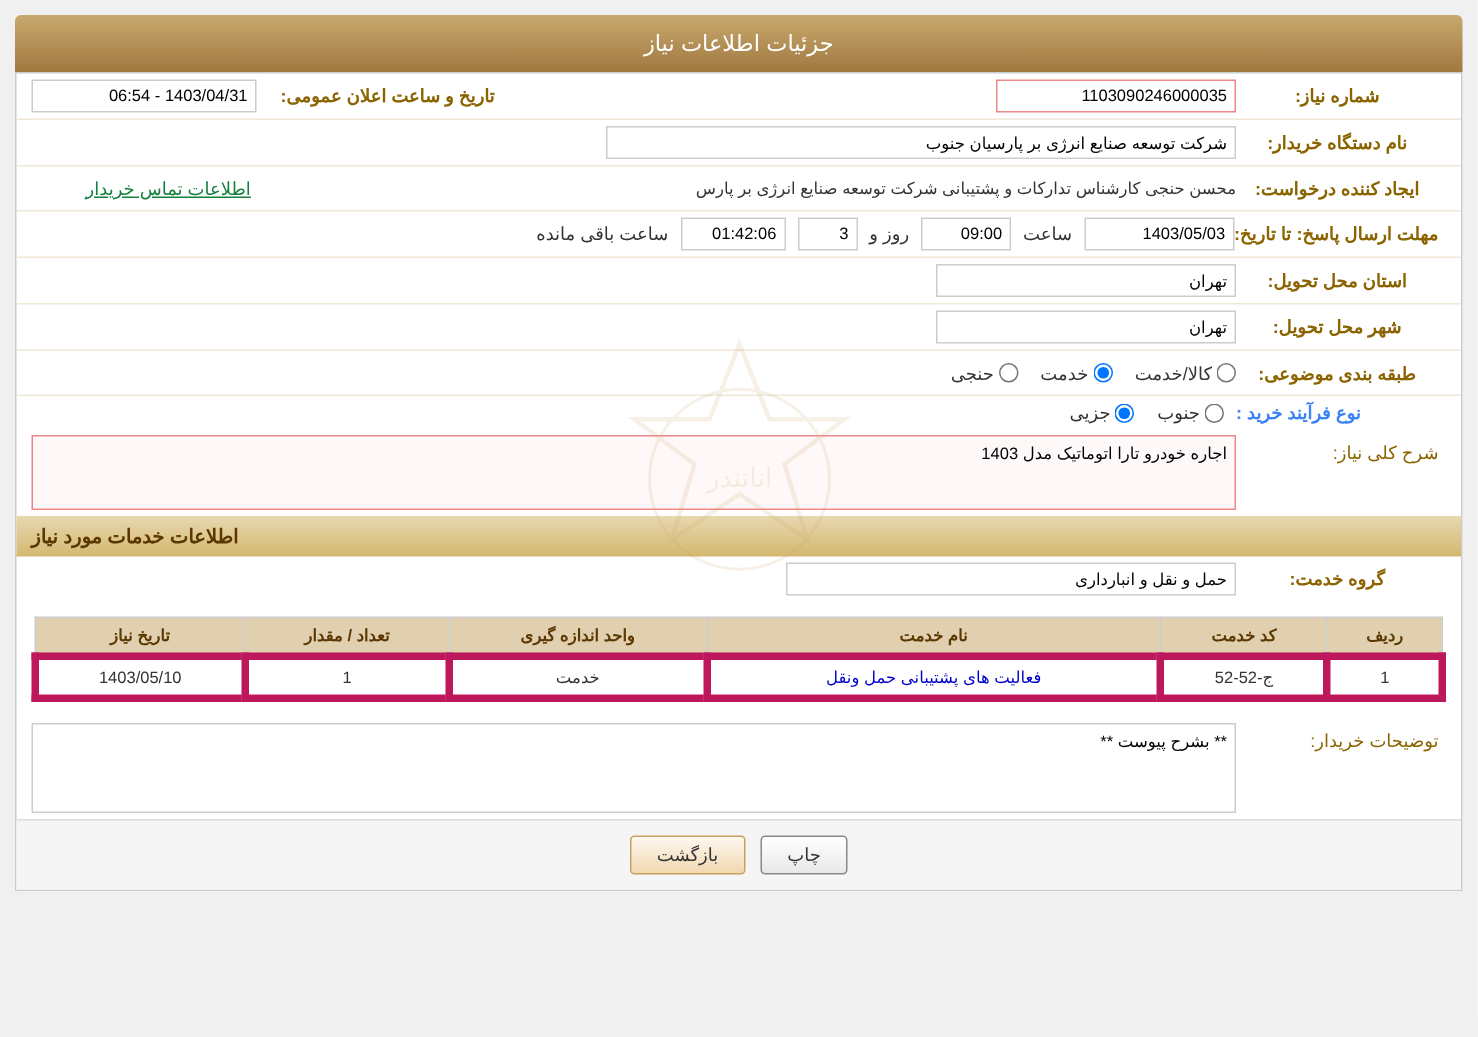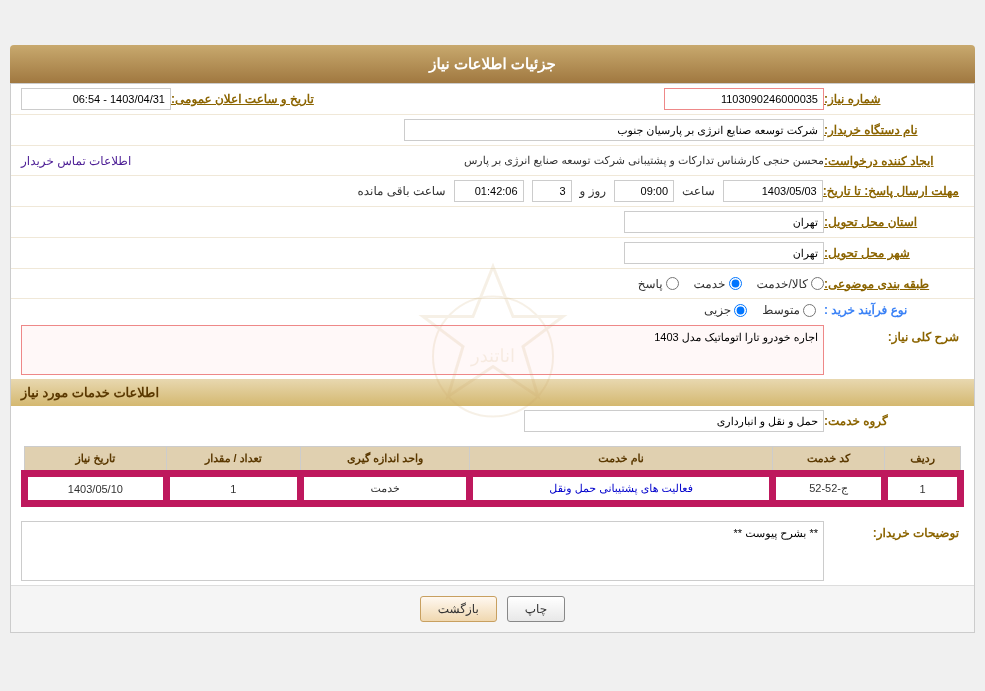--- a/index.html
+++ b/index.html
@@ -15,23 +15,22 @@
       margin: 0 auto;
       background: #f0f0f0;
       padding: 10px;
     }
     .main-header {
       background: linear-gradient(to bottom, #c8a96e, #a07840);
       color: white;
       text-align: center;
       padding: 10px 20px;
       font-size: 15px;
-      font-weight: bold;
+      font-weight: normal;
       border-radius: 4px 4px 0 0;
-      margin-top: 35px;
     }
     .content-box {
       background: #fff;
       border: 1px solid #ccc;
       padding: 0;
     }
     .section-header {
       background: linear-gradient(to bottom, #e8d8b0, #d4b870);
       color: #5a3800;
       text-align: left;
@@ -43,43 +42,44 @@
       display: flex;
       align-items: center;
       padding: 4px 10px;
       border-bottom: 1px solid #f0e8d8;
       min-height: 30px;
     }
     .info-label {
       color: #8b6400;
       font-weight: bold;
       min-width: 140px;
-      text-align: left;
+      text-align: center;
       padding-right: 5px;
       flex-shrink: 0;
-      text-decoration: underline;
     }
     .input-field {
       border: 1px solid #ccc;
       padding: 2px 5px;
       background: #fff;
       height: 22px;
       font-family: Tahoma, Arial, sans-serif;
       font-size: 11px;
       direction: rtl;
     }
     .input-field-medium {
       width: 160px;
     }
     .pink-border {
       border: 1px solid #e88;
     }
     .link-text {
-      color: #4c1d95;
+      color: #15803d;
+      text-decoration: underline;
       cursor: pointer;
+      margin-left: 36px;
     }
     .radio-group {
       display: flex;
       gap: 15px;
       align-items: center;
     }
     .radio-item {
       display: flex;
       align-items: center;
       gap: 3px;
@@ -100,21 +100,21 @@
     }
     .services-table th {
       background: #e0d0b0;
       border: 1px solid #ccc;
       padding: 5px 8px;
       text-align: center;
       font-size: 11px;
       color: #5a3800;
     }
     .services-table td {
-      border: 7px solid #be185d;
+      border: 5px solid #be185d;
       padding: 5px 8px;
       text-align: center;
       font-size: 11px;
     }
     .services-table tr:nth-child(even) td {
       background: #fafafa;
     }
     .description-box {
       width: 100%;
       height: 60px;
@@ -177,37 +177,37 @@
       width: 200px;
       height: 200px;
     }
     .sharh-section {
       display: flex;
       align-items: flex-start;
       padding: 4px 10px;
     }
     .sharh-label {
       color: #8b6400;
-      font-weight: bold;
+      font-weight: normal;
       min-width: 140px;
       text-align: right;
       padding-right: 5px;
       padding-top: 5px;
       flex-shrink: 0;
     }
     .group-service-row {
       display: flex;
       align-items: center;
       padding: 4px 10px;
     }
     .group-label {
       color: #8b6400;
       font-weight: bold;
       min-width: 140px;
-      text-align: left;
+      text-align: center;
       padding-right: 5px;
       flex-shrink: 0;
     }
     .process-row {
       display: flex;
       align-items: center;
       padding: 4px 10px;
       gap: 8px;
     }
     .process-label {
@@ -283,31 +283,31 @@
         <div class="radio-item">
           <input type="radio" name="tabaqe" style="">
           <span>کالا/خدمت</span>
         </div>
         <div class="radio-item">
           <input type="radio" name="tabaqe" checked="" style="">
           <span>خدمت</span>
         </div>
         <div class="radio-item">
           <input type="radio" name="tabaqe" style="">
-          <span>پاسخ</span>
+          <span>حنجی</span>
         </div>
       </div>
     </div>
 
     <div class="process-row">
       <span class="process-label">نوع فرآیند خرید :</span>
       <div class="radio-group">
         <div class="radio-item">
           <input type="radio" name="nooe" style="">
-          <span>متوسط</span>
+          <span>جنوب</span>
         </div>
         <div class="radio-item">
           <input type="radio" name="nooe" checked="" style="">
           <span>جزیی</span>
         </div>
       </div>
     </div>
 
     <div class="sharh-section">
       <span class="sharh-label">شرح کلی نیاز:</span>

